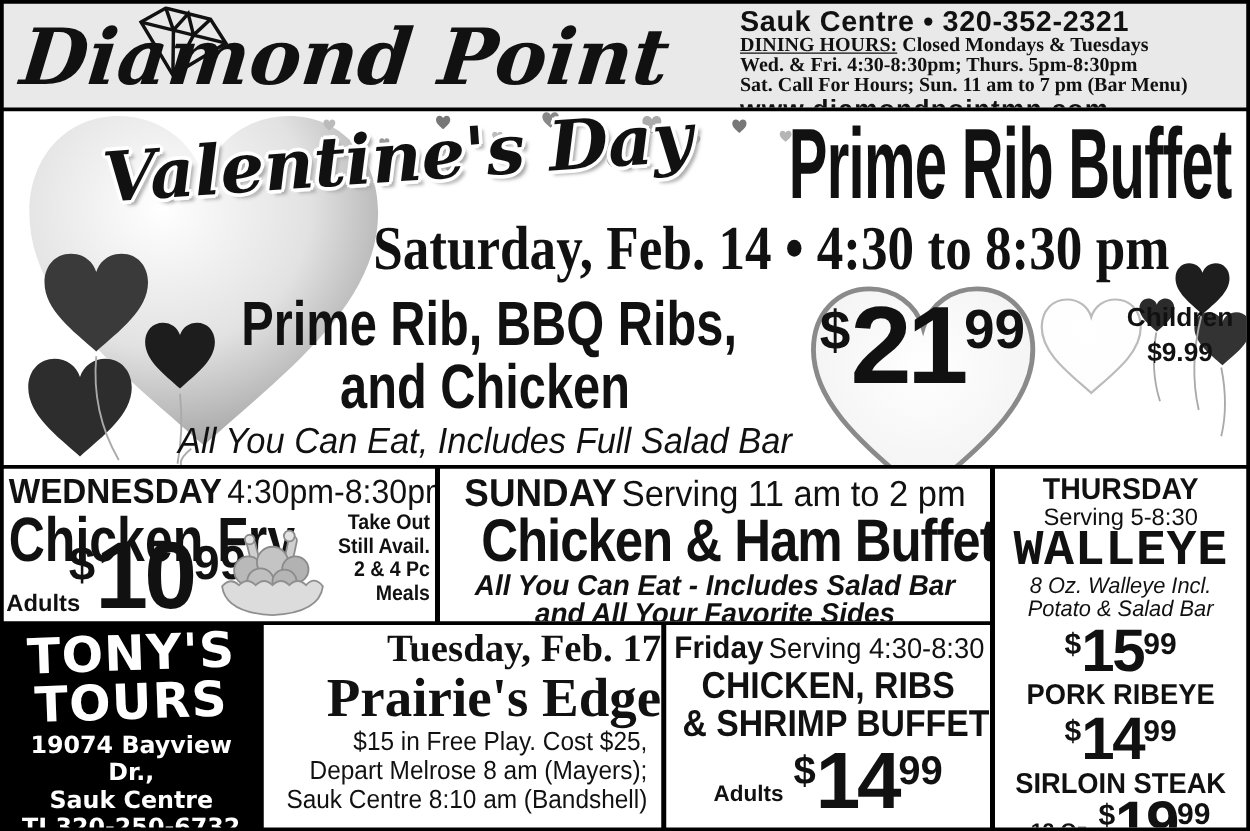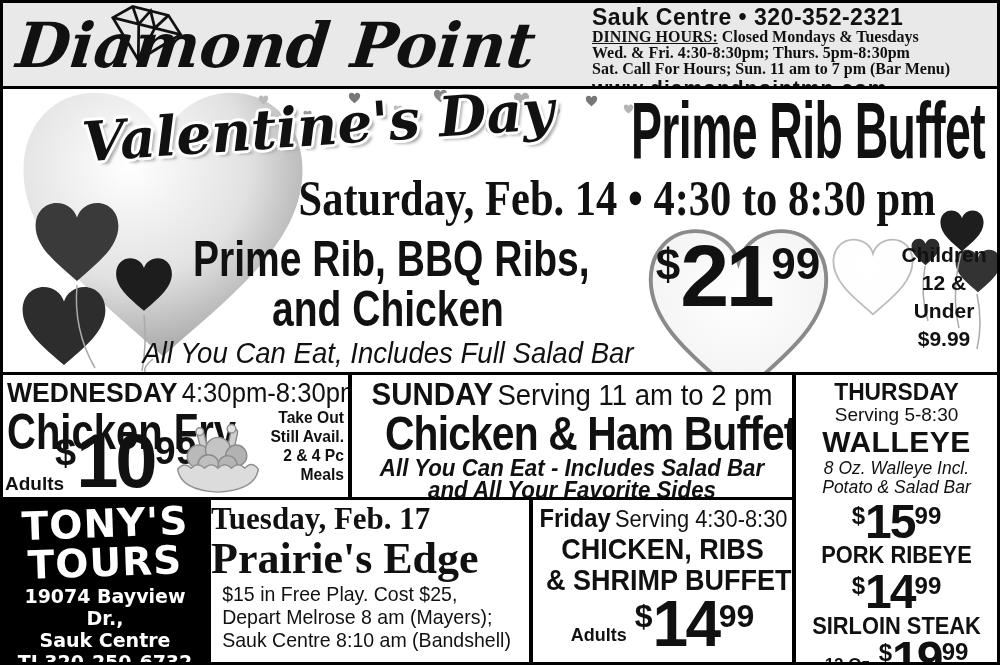--- a/index.html
+++ b/index.html
@@ -69,35 +69,35 @@
   .sun-day .b { font-weight:bold; font-size:31px; }
   .sun-day .r { font-size:29px; }
   .sun-title { margin-top:-2px; font-weight:bold; font-size:48px; white-space:nowrap;
     transform:scaleX(.85); letter-spacing:-1px; line-height:46px; }
   .sun-tag { font-style:italic; font-weight:bold; font-size:23px; line-height:22px; transform:scaleX(.97); }
 
   
   .thu { left:796px; top:375px; width:201px; height:287px; text-align:center; padding-top:4px; }
   .thu-day { font-weight:bold; font-size:24px; line-height:25px; transform:scaleX(.95); white-space:nowrap; }
   .thu-time { font-size:19px; line-height:21px; }
-  .thu-title { font-weight:bold; font-size:30px; line-height:34px; letter-spacing:.5px; }
+  .thu-title { font-weight:bold; font-size:40px; line-height:34px; letter-spacing:.5px;font-family:Liberation Mono, monospace; }
   .thu-desc { font-style:italic; font-size:18px; line-height:19px; white-space:nowrap; transform:scaleX(.97); }
   .thu-price { line-height:40px; margin-top:2px; }
   .thu-sub { font-weight:bold; font-size:23px; line-height:24px; white-space:nowrap; transform:scaleX(.95); margin-top:2px; }
   .thu-last { display:flex; align-items:flex-end; justify-content:center; gap:4px; margin-top:2px; }
   .thu-oz { font-weight:bold; font-size:17px; padding-bottom:3px; }
 
   
   .tony { left:3px; top:500px; width:204px; height:162px; background:#000; color:#fff;
     text-align:center; padding-top:4px; font-family:"DejaVu Sans", sans-serif; }
   .tony-name { font-weight:bold; font-size:39px; line-height:39px; letter-spacing:1px; transform:rotate(-2deg); }
   .tony-addr { font-weight:bold; font-size:19px; line-height:22px; margin-top:3px; }
 
   
-  .tue { left:211px; top:500px; width:318px; height:162px; text-align:left; font-family:"Liberation Serif", serif; }
+  .tue { left:211px; top:500px; width:318px; height:162px; text-align:right; font-family:"Liberation Serif", serif; }
   .tue-date { font-weight:bold; font-size:31px; line-height:34px; margin-top:2px; }
   .tue-title { font-weight:bold; font-size:44px; line-height:46px; }
   .tue-line { font-family:"Liberation Sans", sans-serif; font-size:21px; line-height:23px;
     white-space:nowrap; transform:scaleX(.93); }
 
   
   .fri { left:533px; top:500px; width:259px; height:162px; text-align:center; }
   .fri-day { margin-top:4px; white-space:nowrap; transform:scaleX(.95); }
   .fri-day .b { font-weight:bold; font-size:25px; }
   .fri-day .r { font-size:23px; }
@@ -244,21 +244,20 @@
     <div class="vprice">
       <span class="price f88">
           <span class="d">$</span>
           <span class="m">21</span>
           <span class="c">99</span>
         </span>
     </div>
 
     <div class="children">
       <div>Children</div>
-      <div>12 &amp; Under</div>
       <div>$9.99</div>
     </div>
   </section>
 
   <section class="cell wed">
     <div class="wed-day"><span class="b">WEDNESDAY</span> <span class="r">4:30pm-8:30pm</span></div>
     <div class="wed-title">Chicken Fry</div>
     <div class="takeout">
       <div>Take Out</div>
       <div>Still Avail.</div>

